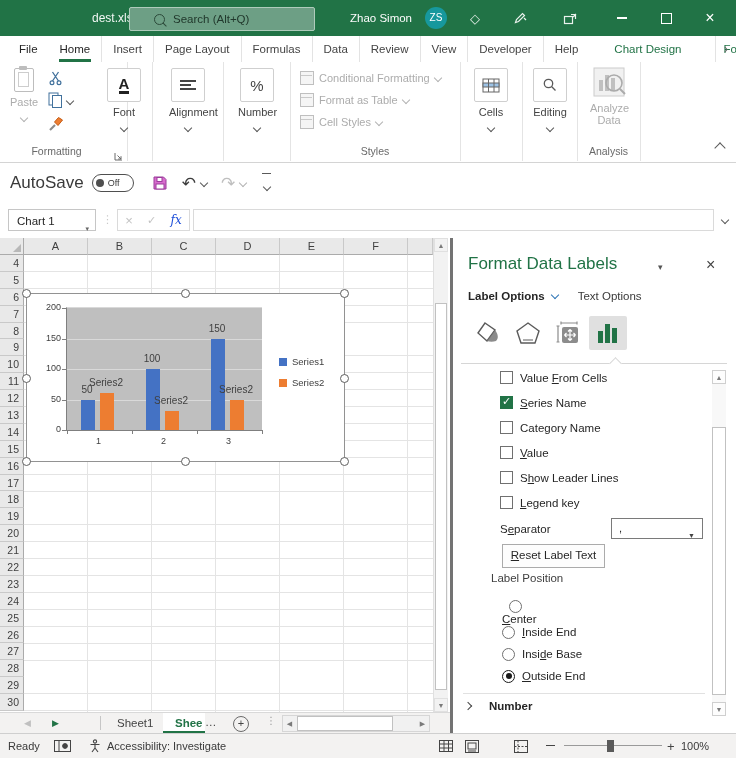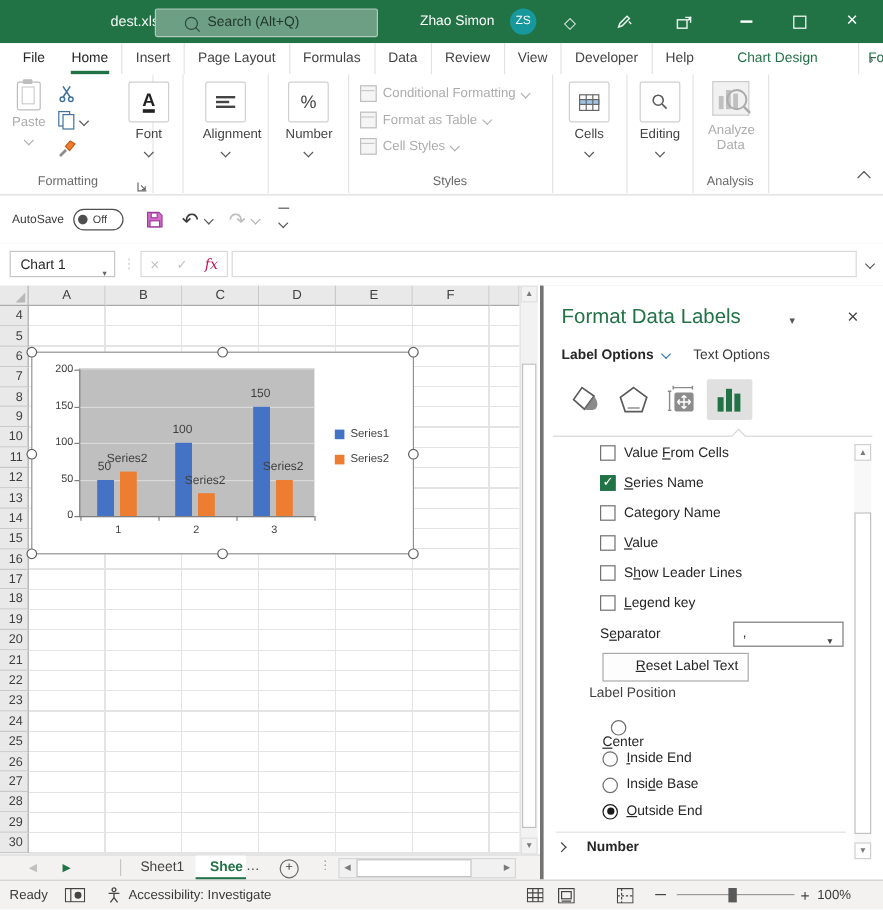--- a/index.html
+++ b/index.html
@@ -50,37 +50,37 @@
   .clip-body::after{content:"";position:absolute;left:3px;top:3px;width:9px;height:13px;border:1px solid #CDCDCD;background:#fff;}
   .styles-row{position:absolute;left:10px;height:16px;display:flex;align-items:center;font-size:11px;color:#ACACAC;white-space:nowrap;}
   .styles-row .sic{width:12px;height:12px;border:1px solid #BFBFBF;margin-right:5px;position:relative;background:#F5F5F5;}
   .styles-row .sic::after{content:"";position:absolute;left:0;top:3px;width:11px;height:1px;background:#C9C9C9;}
   .styles-row .chev{margin-left:5px;}
   .launcher{position:absolute;bottom:5px;width:9px;height:9px;}
   .collapse-chev{position:absolute;width:7px;height:7px;border-left:1.4px solid #5A5A5A;border-top:1.4px solid #5A5A5A;transform:rotate(45deg);}
 
   
   .qatrow{position:absolute;left:0;top:163px;width:736px;height:40px;background:#fff;border-bottom:1px solid #EFEFEF;display:flex;align-items:center;}
-  .autosave-lbl{margin-left:10px;font-size:10px;color:#3A3A3A;}
+  .autosave-lbl{margin-left:10px;font-size:17px;color:#3A3A3A;}
   .as-pill{margin-left:8px;width:40px;height:16px;border:1.4px solid #4F4F4F;border-radius:9px;display:flex;align-items:center;font-size:9px;color:#3A3A3A;}
   .as-dot{width:8px;height:8px;border-radius:50%;background:#4F4F4F;margin:0 4px 0 3px;}
   .qbtn{margin-left:14px;display:flex;align-items:center;color:#3C3C3C;}
   .qundo{font-size:17px;line-height:17px;}
   .qredo{font-size:17px;line-height:17px;color:#BFBFBF;}
   .qat-more{margin-left:16px;width:9px;border-top:1.2px solid #5A5A5A;padding-top:2px;text-align:center;}
 
   
   .formularow{position:absolute;left:0;top:203px;width:736px;height:35px;background:#fff;border-bottom:1px solid #D4D4D4;}
   .namebox{position:absolute;left:8px;top:6px;width:88px;height:22px;border:1px solid #C6C6C6;font-size:11.5px;color:#262626;line-height:22px;padding-left:8px;box-sizing:border-box;background:#fff;}
   .namebox .nb-arrow{position:absolute;right:6px;top:8px;font-size:7px;color:#666;}
   .vdots{position:absolute;left:102px;top:10px;color:#C9C9C9;font-size:11px;}
   .fbtns{position:absolute;left:117px;top:6px;width:73px;height:22px;border:1px solid #DADADA;display:flex;align-items:center;justify-content:space-around;box-sizing:border-box;}
   .fx-x{color:#C2C2C2;font-size:13px;}
   .fx-c{color:#C2C2C2;font-size:11px;}
-  .fx-fx{font-family:"DejaVu Serif",serif;font-style:italic;font-size:12px;color:#be185d;}
+  .fx-fx{font-family:"DejaVu Serif",serif;font-style:italic;font-size:12px;color:#1d4ed8;}
   .fbar{position:absolute;left:193px;top:6px;width:521px;height:22px;border:1px solid #DADADA;background:#fff;box-sizing:border-box;font-size:11.5px;line-height:20px;padding-left:6px;color:#262626;}
   .fbar-chev{position:absolute;right:8px;top:14px;}
 
   
   .main{position:absolute;left:0;top:238px;width:736px;height:495px;}
   .gridcol{position:absolute;left:0;top:0;width:450px;height:474px;background:#fff;overflow:hidden;}
   .corner{position:absolute;left:0;top:0;width:24px;height:17px;background:#E9E9E9;border-right:1px solid #ABABAB;border-bottom:1px solid #ABABAB;box-sizing:border-box;}
   .corner::after{content:"";position:absolute;right:2px;bottom:2px;border-left:8px solid transparent;border-bottom:8px solid #B8B8B8;}
   .colheads{position:absolute;left:24px;top:0;height:17px;display:flex;}
   .colh{width:64px;height:17px;box-sizing:border-box;background:#E9E9E9;border-right:1px solid #C9C9C9;border-bottom:1px solid #ABABAB;text-align:center;font-size:11px;color:#3F3F3F;line-height:16px;}
@@ -126,21 +126,21 @@
   .pane-divider{position:absolute;left:8px;top:125px;width:266px;height:1px;background:#D6D6D6;}
   .notch{position:absolute;left:158px;top:121px;width:8px;height:8px;background:#fff;border-left:1px solid #D6D6D6;border-top:1px solid #D6D6D6;transform:rotate(45deg);}
   .cbrow{position:absolute;left:47px;height:25px;display:flex;align-items:center;}
   .cbbox{width:13px;height:13px;border:1px solid #707070;background:#fff;box-sizing:border-box;margin-right:7px;position:relative;flex:none;}
   .cbrow.checked .cbbox{background:#217346;border-color:#217346;}
   .cbrow .tick{display:none;position:absolute;left:1px;top:-2px;color:#fff;font-size:11px;}
   .cbrow.checked .tick{display:block;}
   .seprow{position:absolute;left:47px;top:280px;width:230px;height:22px;display:flex;align-items:center;}
   .sepdd{position:absolute;left:111px;top:0;width:92px;height:21px;border:1px solid #7A7A7A;background:#fff;box-sizing:border-box;font-size:11px;line-height:19px;padding-left:7px;color:#262626;}
   .sepdd .dda{position:absolute;right:7px;top:7px;font-size:7px;color:#444;}
-  .resetbtn{position:absolute;left:49px;top:306px;width:101px;height:22px;border:1px solid #ABABAB;background:#FDFDFD;font-size:11.5px;text-align:center;line-height:20px;color:#262626;padding-left:19px;}
+  .resetbtn{position:absolute;left:49px;top:306px;width:101px;height:22px;border:1px solid #ABABAB;background:#FDFDFD;font-size:11.5px;text-align:center;line-height:20px;color:#262626;}
   .lp-head{position:absolute;left:38px;top:334px;color:#404040;}
   .radiorow{position:absolute;left:49px;height:20px;display:flex;align-items:center;}
   .rdot{width:13px;height:13px;border:1px solid #707070;border-radius:50%;box-sizing:border-box;margin-right:7px;position:relative;flex:none;background:#fff;}
   .radiorow.selected .rdot{border-color:#1A1A1A;}
   .radiorow.selected .rdot::after{content:"";position:absolute;left:2.5px;top:2.5px;width:6px;height:6px;border-radius:50%;background:#1A1A1A;}
   .pane-divider2{position:absolute;left:10px;top:455px;width:242px;height:1px;background:#E1E1E1;}
   .numrow{position:absolute;left:12px;top:462px;display:flex;align-items:center;font-weight:bold;color:#262626;}
   .num-chev{display:inline-block;width:5px;height:5px;border-right:1.4px solid #444;border-top:1.4px solid #444;transform:rotate(45deg);margin-right:18px;}
   .psb{position:absolute;left:259px;top:132px;width:14px;height:346px;background:#F8F8F8;}
   .psb .sb-arrow{background:#FDFDFD;border:1px solid #CFCFCF;}

